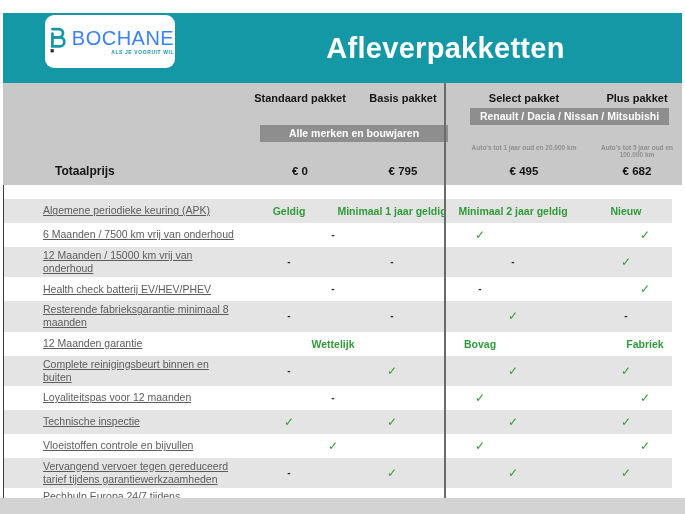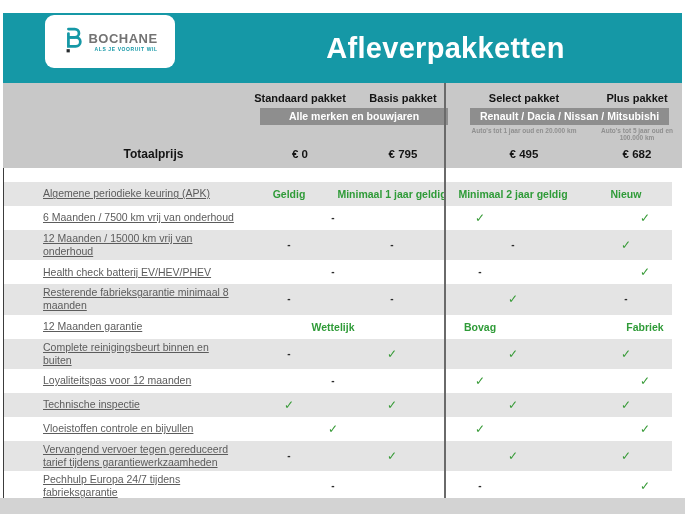--- a/index.html
+++ b/index.html
@@ -8,41 +8,41 @@
   .page { width:685px; height:514px; position:relative; background:#ffffff; }
 
   
   .topbar { position:absolute; left:3px; right:3px; top:13px; height:70px;
             background:#1598a6; display:flex; align-items:center; }
   .logo-box { position:absolute; left:42px; top:2px; width:130px; height:53px;
               background:#ffffff; border-radius:9px; display:flex; align-items:center;
               justify-content:center; gap:4px; padding:0 8px; }
   .logo-mark { flex:0 0 auto; }
   .logo-text { display:flex; flex-direction:column; align-items:flex-end; }
-  .logo-brand { font-size:13px; font-weight:700; color:#737373; letter-spacing:.5px; line-height:1; }
+  .logo-brand { font-size:20px; font-weight:400; color:#3b82f6; letter-spacing:.5px; line-height:1; }
   .logo-tagline { font-size:5px; font-weight:700; color:#1598a6; letter-spacing:.6px; margin-top:1px; }
   .title { position:absolute; left:222px; right:16px; top:0; height:70px;
            display:flex; align-items:center; justify-content:center;
            color:#ffffff; font-size:29px; font-weight:700; letter-spacing:.3px; }
 
   
   .content { position:absolute; left:3px; right:3px; top:83px; }
   .grid { display:grid; grid-template-columns:237px 96px 110px 132px 94px; }
 
   .head-band { background:#c8c8c8; padding:6px 10px 4px 12px; }
   .col-name { font-size:11px; font-weight:700; color:#141414; text-align:center; padding-top:3px; }
   .badge-row { margin-top:4px; }
   .badge { background:#8e8e8e; color:#ffffff; font-size:10.5px; font-weight:700;
            text-align:center; padding:2px 0 3px; }
   .badge-left { grid-column:2 / 4; margin:0 10px 0 8px; }
   .badge-right { grid-column:4 / 6; margin:0 15px 0 12px; }
   .note-row { margin-top:2px; min-height:11px; }
   .col-note { font-size:6.5px; font-weight:700; color:#8f8f8f; text-align:center; }
   .total-row { margin-top:3px; align-items:center; min-height:20px; }
-  .total-label { font-size:12px; font-weight:700; color:#141414; padding-left:40px;text-align:center; }
+  .total-label { font-size:12px; font-weight:700; color:#141414; padding-left:40px; }
   .price { font-size:11.5px; font-weight:700; color:#141414; text-align:center; }
 
   .gap-row { height:14px; background:#ffffff; border-left:1px solid #3c3c3c; }
 
   .rows-wrap { border-left:1px solid #3c3c3c; }
   .row { min-height:24px; align-items:center; margin-right:10px; padding:2px 0; }
   .row.striped { background:#e4e4e4; }
   .row.plain { background:#ffffff;gap:44px; }
   .row-label { padding-left:39px; padding-right:6px; font-size:10.5px; color:#5c5c5c; line-height:1.25;text-decoration:underline; }
   .val { text-align:center; }
@@ -80,22 +80,22 @@
     <div class="head-band">
       <div class="grid">
         <div></div>
         <div class="col-name">Standaard pakket</div>
         <div class="col-name">Basis pakket</div>
         <div class="col-name">Select pakket</div>
         <div class="col-name">Plus pakket</div>
       </div>
       <div class="grid badge-row">
         <div></div>
+        <div class="badge badge-right">Renault / Dacia / Nissan / Mitsubishi</div>
         <div class="badge badge-left">Alle merken en bouwjaren</div>
-        <div class="badge badge-right">Renault / Dacia / Nissan / Mitsubishi</div>
       </div>
       <div class="grid note-row">
         <div></div>
           <div></div>
           <div></div>
         <div class="col-note">Auto's tot 1 jaar oud en 20.000 km</div>
         <div class="col-note">Auto's tot 5 jaar oud en 100.000 km</div>
       </div>
       <div class="grid total-row">
         <div class="total-label">Totaalprijs</div>

